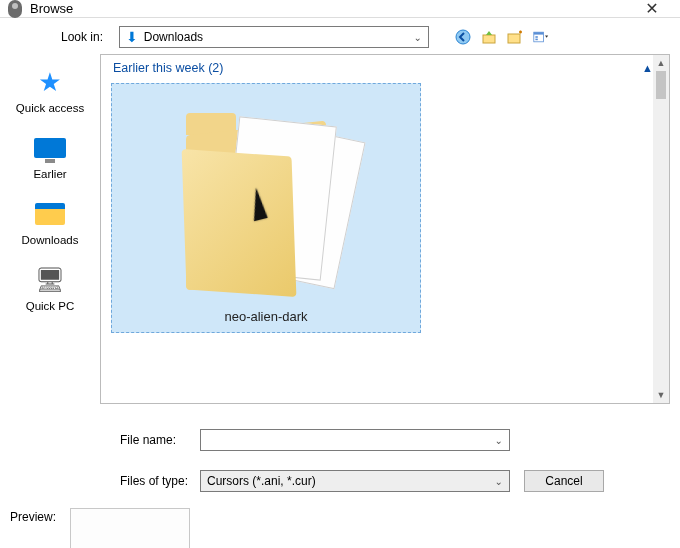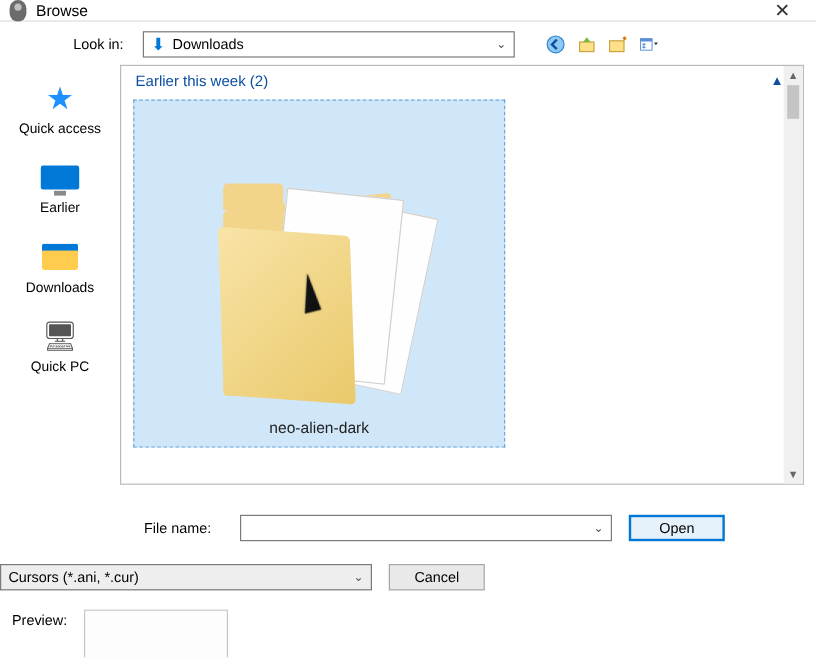--- a/index.html
+++ b/index.html
@@ -141,21 +141,21 @@
     }
     .group-header .collapse {
       margin-left:auto;
       color:#0b4ea2;
       font-size:11px;
       padding-right:6px;
     }
     .item-selected {
       margin: 6px 0 0 10px;
       width: 310px;
-      height: 290px;
+      height: 250px;
       border: 1px dashed #6fa8dc;
       background: #cfe7f9;
       display:flex;
       flex-direction:column;
       align-items:center;
       justify-content:flex-end;
       padding-bottom:8px;
     }
     .folder-big {
       position: relative;
@@ -377,25 +377,23 @@
   </div>
 </div>
 
 <div class="bottom-form">
   <div class="form-row">
     <div class="form-label">File name:</div>
     <div class="form-input">
       <span></span>
       <span class="chev">⌄</span>
     </div>
-    <div class="btn primary">
-      <span>Open</span>
-    </div>
   </div>
   <div class="form-row">
+    <div class="form-label">Files of type:</div>
     <div class="form-select">
       <span>Cursors (*.ani, *.cur)</span>
       <span class="chev">⌄</span>
     </div>
     <div class="btn">
       <span>Cancel</span>
     </div>
   </div>
 </div>
 

